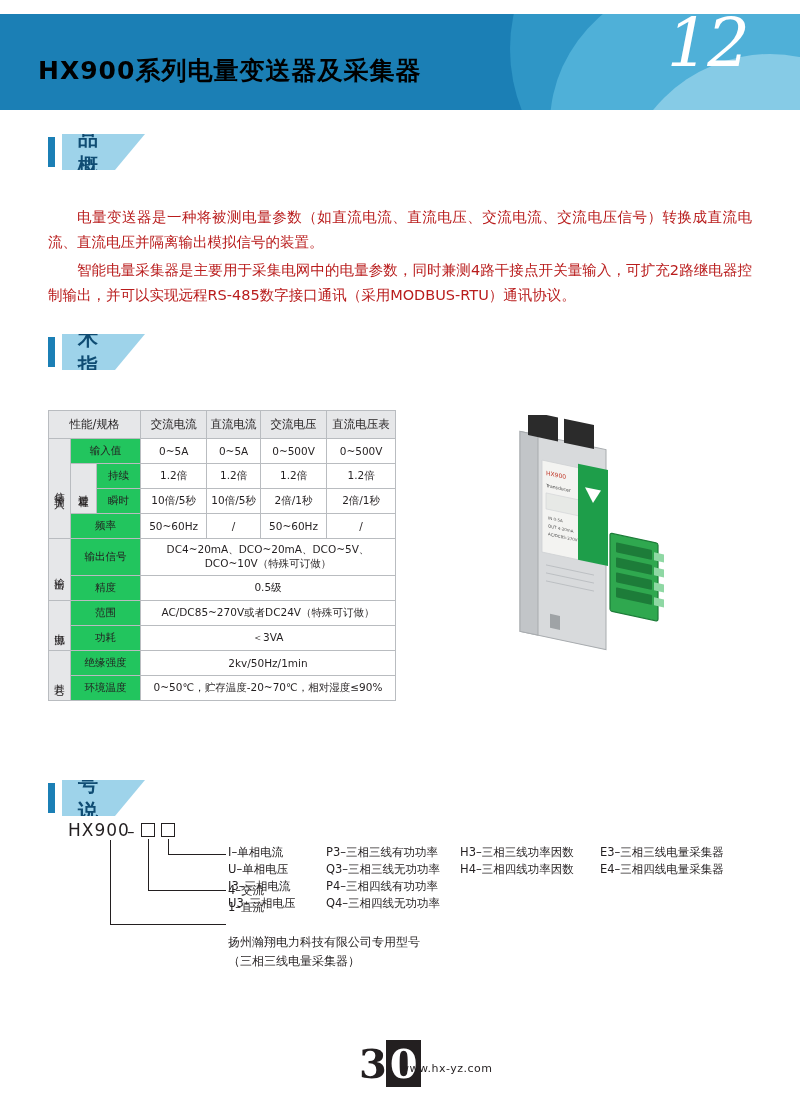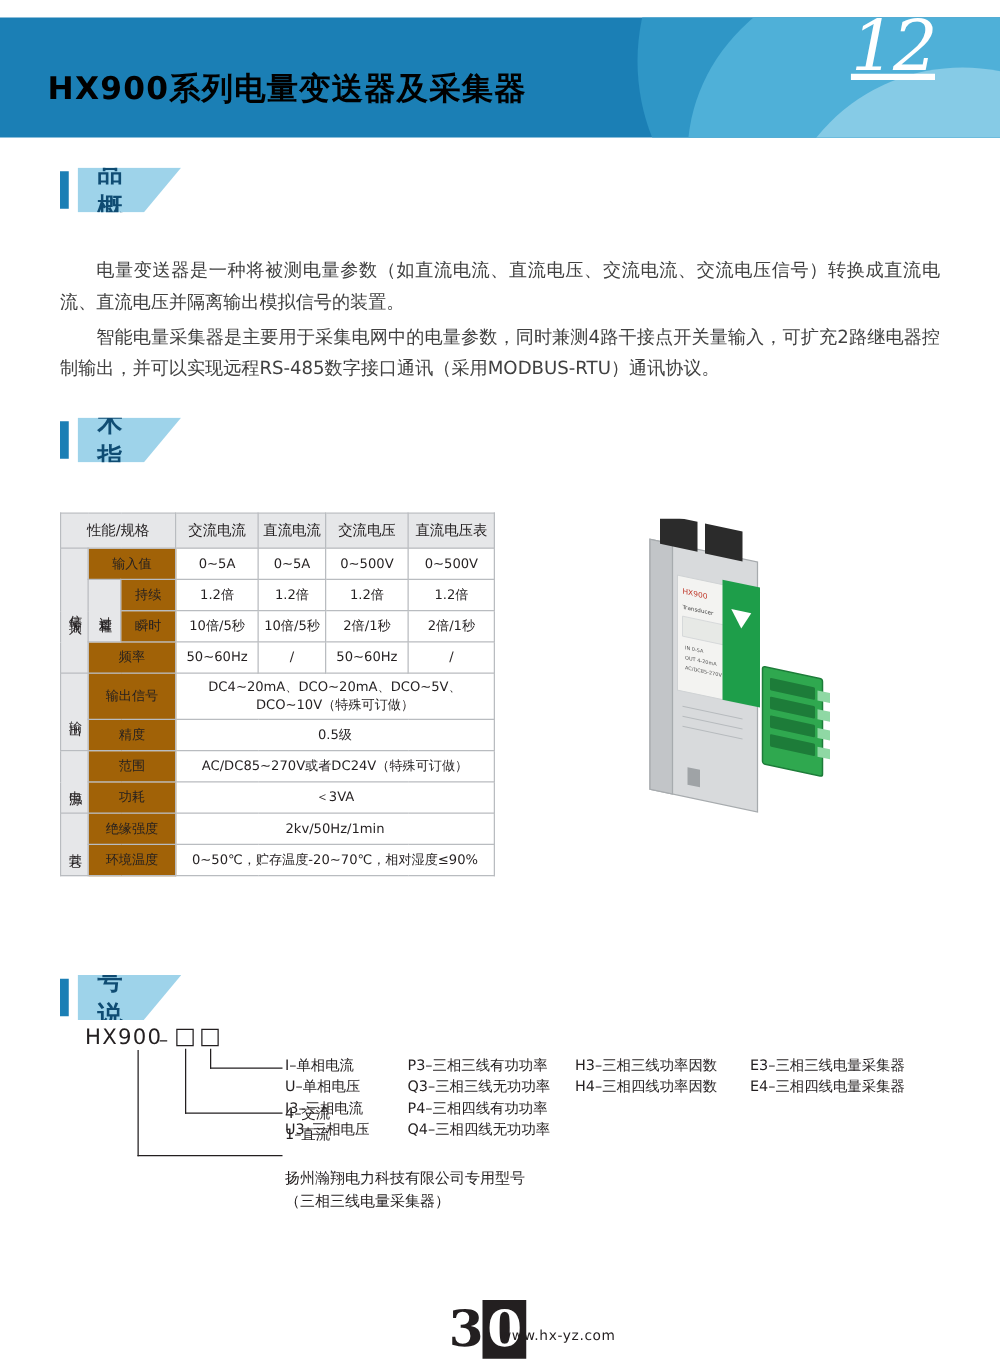--- a/index.html
+++ b/index.html
@@ -48,26 +48,25 @@
     left: 38px; top: 40px;
     font-size: 25px;
     color: #000000;
     letter-spacing: 1px;
     font-weight: bold;
   }
   .banner-number {
     position: absolute;
     right: 52px; top: -4px;
     font-family: "DejaVu Serif", "Liberation Serif", serif;
-    font-size: 56px;
+    font-size: 67px;
     color: #ffffff;
     font-style: italic;
     letter-spacing: -2px;
     line-height: 1;
-    text-decoration: underline;
   }
 
   
   .sec-head {
     position: absolute;
     height: 36px;
   }
   .sec-head .bar {
     position: absolute;
     left: 0; top: 3px;
@@ -89,21 +88,21 @@
     color: #0f4c73;
     font-weight: bold;
     letter-spacing: 1px;
   }
 
   
   .para {
     position: absolute;
     font-size: 14.5px;
     line-height: 25px;
-    color: #404040;
+    color: #b91c1c;
     text-align: justify;
   }
 
   
   .spec-table {
     position: absolute;
     left: 48px; top: 410px;
     width: 348px;
     border-collapse: collapse;
     font-size: 10.5px;
@@ -116,21 +115,21 @@
     padding: 4px 2px;
     font-weight: normal;
     height: 25px;
   }
   .spec-table thead th {
     background: #e6e7e9;
     font-size: 11.5px;
     height: 28px;
   }
   .spec-table td.rowlab {
-    background: #a16207;
+    background: #22c55e;
     width: 66px;
   }
   .spec-table td.vlab {
     background: #e6e7e9;
     width: 22px;
     padding: 2px;
     line-height: 13px;
   }
   .spec-table td.sublab {
     background: #e6e7e9;

